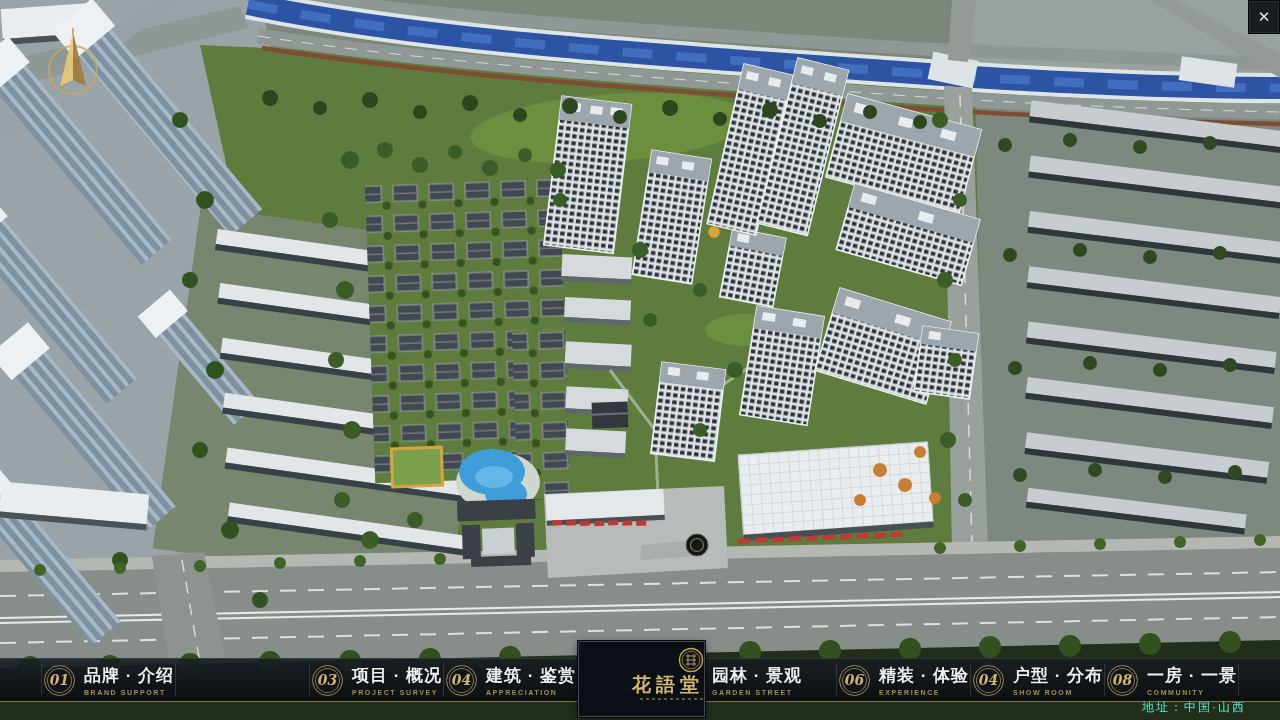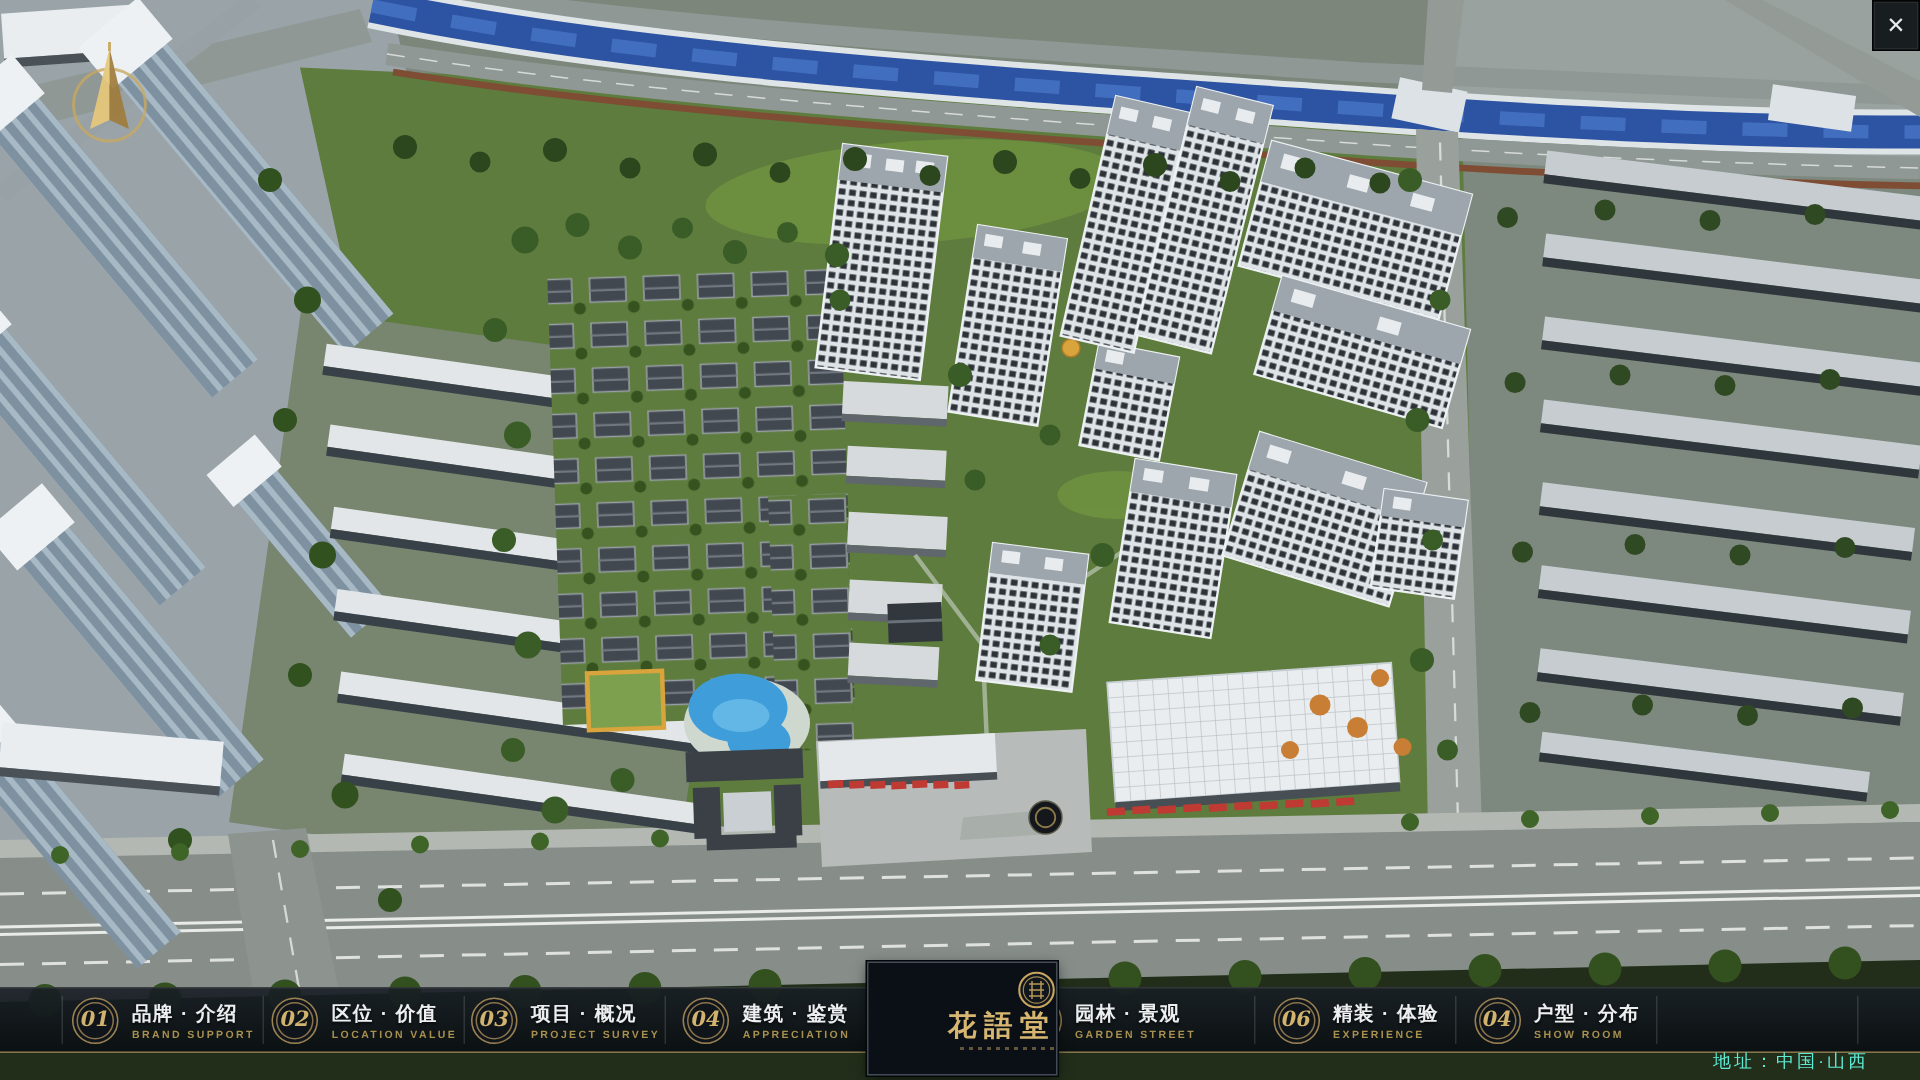--- a/index.html
+++ b/index.html
@@ -18,21 +18,21 @@
     background:linear-gradient(180deg,rgba(24,30,37,.90),rgba(9,13,17,.90));
     border-top:1px solid rgba(255,255,255,.16);border-bottom:1px solid #86744a;}
   .vdiv{position:absolute;top:5px;bottom:5px;width:1px;background:rgba(255,255,255,.13);}
   .nav-item{position:absolute;top:0;height:100%;width:134px;display:flex;align-items:center;
     justify-content:center;gap:9px;cursor:pointer;}
   .badge{width:29px;height:29px;border-radius:50%;background:#10151b;border:1px solid #9c8354;
     box-shadow:inset 0 0 0 2px #10151b,inset 0 0 0 3px #8a744a;
     display:flex;align-items:center;justify-content:center;flex:none;}
   .badge .num{font-family:"DejaVu Serif",serif;font-style:italic;font-weight:700;font-size:14px;color:#d2b36d;}
   .nav-text{display:flex;flex-direction:column;align-items:flex-start;}
-  .nav-zh{font-size:13px;font-weight:700;color:#eceef0;letter-spacing:1px;white-space:nowrap;
+  .nav-zh{font-size:17px;font-weight:700;color:#eceef0;letter-spacing:1px;white-space:nowrap;
     text-shadow:0 1px 2px rgba(0,0,0,.65);}
   .nav-en{margin-top:2px;font-size:7px;color:#a8904f;letter-spacing:1.6px;white-space:nowrap;font-weight:700;}
 
   .logo-panel{position:absolute;left:578px;top:-18px;width:125px;height:74px;background:#0b1016;
     border:1px solid #434b55;box-shadow:0 0 0 1px #05080b,0 2px 8px rgba(0,0,0,.55);
     display:flex;flex-direction:column;align-items:flex-end;cursor:pointer;}
   .seal{margin-top:5px;}
   .logo-title{font-family:"DejaVu Serif",serif;font-weight:700;font-size:19px;color:#d6b670;
     letter-spacing:5px;text-indent:5px;line-height:1;margin-top:2px;}
   .logo-tagline{margin-top:4px;width:64px;height:2px;opacity:.7;
@@ -464,29 +464,20 @@
 
     <div class="nav-item" style="left:42px">
       <span class="badge">
           <span class="num">01</span>
         </span>
       <span class="nav-text">
           <span class="nav-zh">品牌 · 介绍</span>
           <span class="nav-en">BRAND SUPPORT</span>
         </span>
     </div>
-    <div class="nav-item" style="left:176px">
-      <span class="badge">
-          <span class="num">02</span>
-        </span>
-      <span class="nav-text">
-          <span class="nav-zh">区位 · 价值</span>
-          <span class="nav-en">LOCATION VALUE</span>
-        </span>
-    </div>
     <div class="nav-item" style="left:310px">
       <span class="badge">
           <span class="num">03</span>
         </span>
       <span class="nav-text">
           <span class="nav-zh">项目 · 概况</span>
           <span class="nav-en">PROJECT SURVEY</span>
         </span>
     </div>
     <div class="nav-item" style="left:444px">
@@ -516,20 +507,29 @@
           <span class="nav-en">EXPERIENCE</span>
         </span>
     </div>
     <div class="nav-item" style="left:971px">
       <span class="badge">
           <span class="num">04</span>
         </span>
       <span class="nav-text">
           <span class="nav-zh">户型 · 分布</span>
           <span class="nav-en">SHOW ROOM</span>
+        </span>
+    </div>
+    <div class="nav-item" style="left:1105px">
+      <span class="badge">
+          <span class="num">08</span>
+        </span>
+      <span class="nav-text">
+          <span class="nav-zh">一房 · 一景</span>
+          <span class="nav-en">COMMUNITY</span>
         </span>
     </div>
 
     <div class="logo-panel">
       <svg class="seal" width="26" height="26" viewBox="0 0 26 26">
         <circle cx="13" cy="13" r="11.5" fill="#10161c" stroke="#c8a55f" stroke-width="1.4"></circle>
         <circle cx="13" cy="13" r="8.8" fill="none" stroke="#c8a55f" stroke-width=".8" opacity=".8"></circle>
         <path d="M8,9 h10 M8,13 h10 M8,17 h10 M10,7 v12 M16,7 v12" stroke="#c8a55f" stroke-width="1" opacity=".9"></path>
       </svg>
       <div class="logo-title">花語堂</div>

